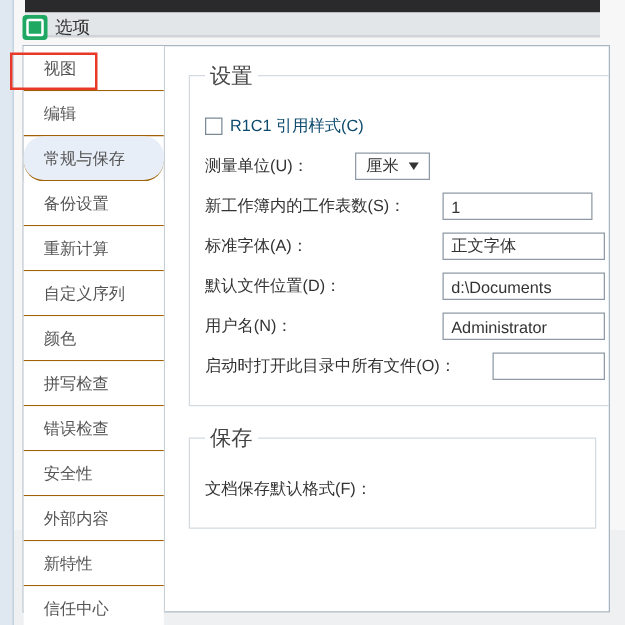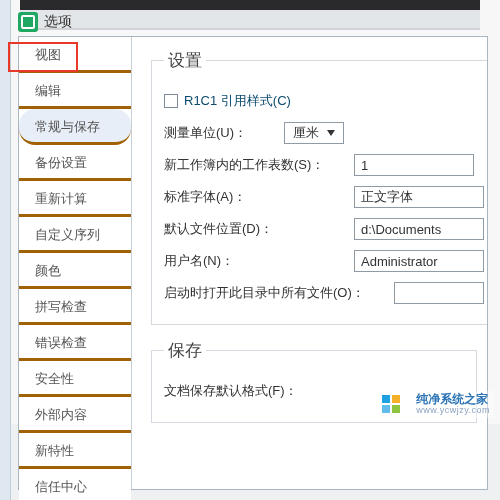--- a/index.html
+++ b/index.html
@@ -17,21 +17,21 @@
   
   .app-icon { position:absolute; left:18px; top:12px; width:20px; height:20px; background:#1ea862; border-radius:3px; display:flex; align-items:center; justify-content:center; }
   .app-icon::after { content:""; width:10px; height:10px; border:2px solid #ffffff; border-radius:2px; }
   .app-title { position:absolute; left:44px; top:13px; font-size:14px; color:#333; }
 
   
   .panel { position:absolute; left:18px; top:36px; width:470px; height:454px; background:#ffffff; border:1px solid #a9b6c2; }
 
   
   .sidebar { position:absolute; left:0; top:0; width:113px; height:100%; border-right:1px solid #c7cfd7; background:#fff; }
-  .side-item { height:36px; line-height:36px; padding-left:16px; border-bottom:3px solid #a16207; color:#555; cursor:pointer; background:#ffffff; font-size:13px; }
+  .side-item { height:36px; line-height:36px; padding-left:16px; border-bottom:1px solid #a16207; color:#555; cursor:pointer; background:#ffffff; font-size:13px; }
   .side-item.selected { background:#e7eef7;border-radius:16px; }
   
   .red-mark { position:absolute; left:8px; top:42px; width:70px; height:30px; border:2px solid #e73828; pointer-events:none; }
 
   
   .content { position:absolute; left:114px; top:0; right:0; bottom:0; padding:12px 10px 10px 18px; overflow:hidden; }
   fieldset { border:1px solid #d4dae0; margin:0 0 14px 0; padding:10px 10px 12px 12px; }
   legend { padding:0 4px; color:#444; font-size:17px; }
   .row { display:flex; align-items:center; margin:6px 0; min-height:26px; }
   .chk { width:14px; height:14px; border:1px solid #7a8a99; margin-right:6px; background:#fff; }
@@ -125,26 +125,14 @@
         <legend>保存</legend>
         <div class="row">
           <span class="formlabel">文档保存默认格式(F)：</span>
         </div>
       </fieldset>
     </div>
   </div>
 
   <div class="red-mark"></div>
 
-  <div class="brand">
-    <div class="brand-logo">
-      <span class="sq a"></span>
-        <span class="sq b"></span>
-        <span class="sq c"></span>
-        <span class="sq d"></span>
-    </div>
-    <div class="brand-txt">
-      <span class="t1">纯净系统之家</span>
-      <span class="t2">www.ycwjzy.com</span>
-    </div>
-  </div>
 
 </div>
 
 </body></html>

